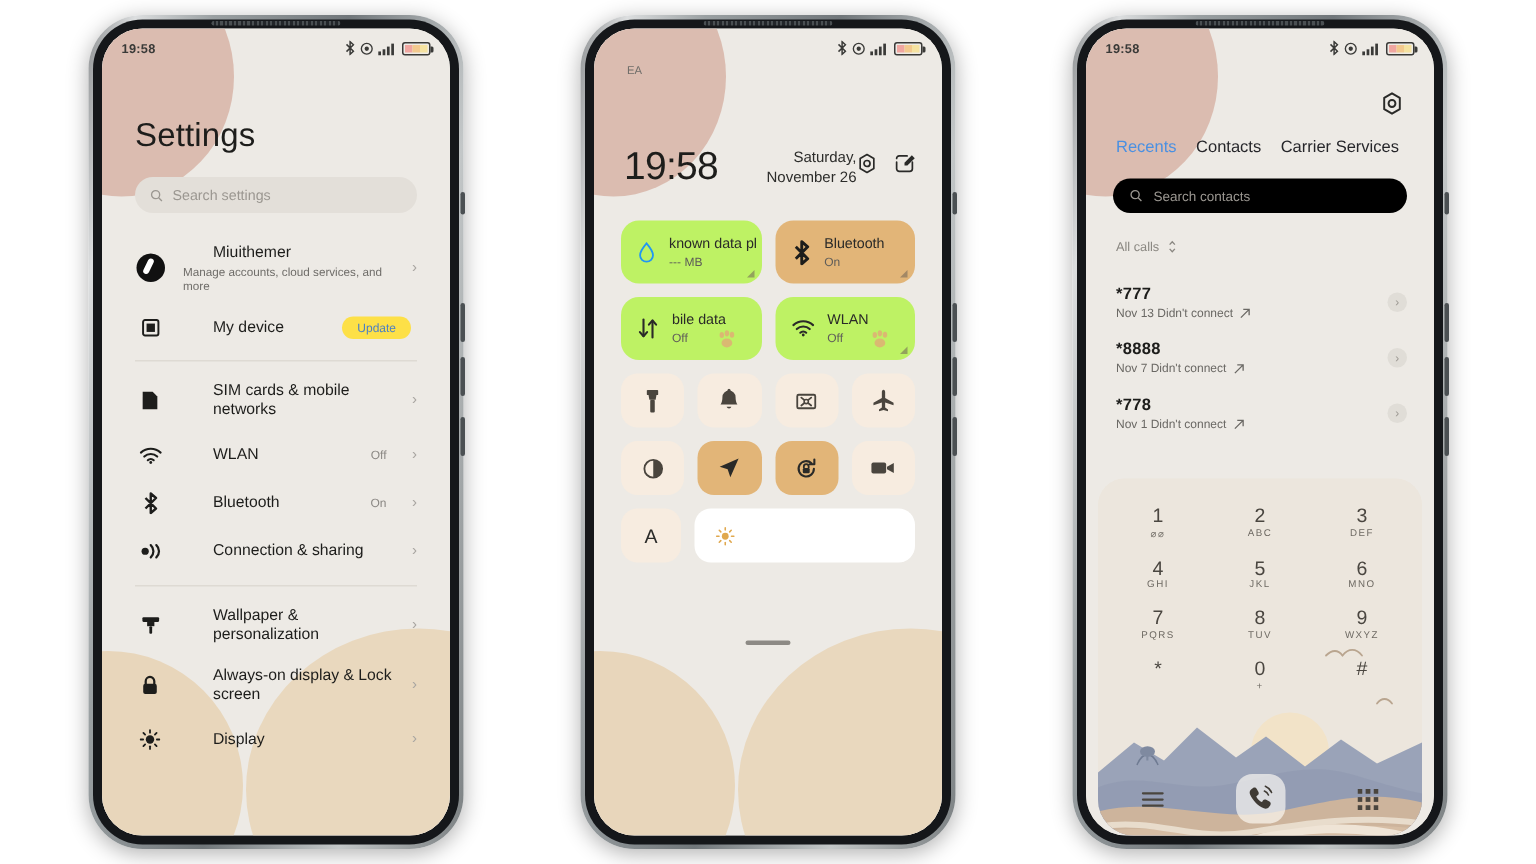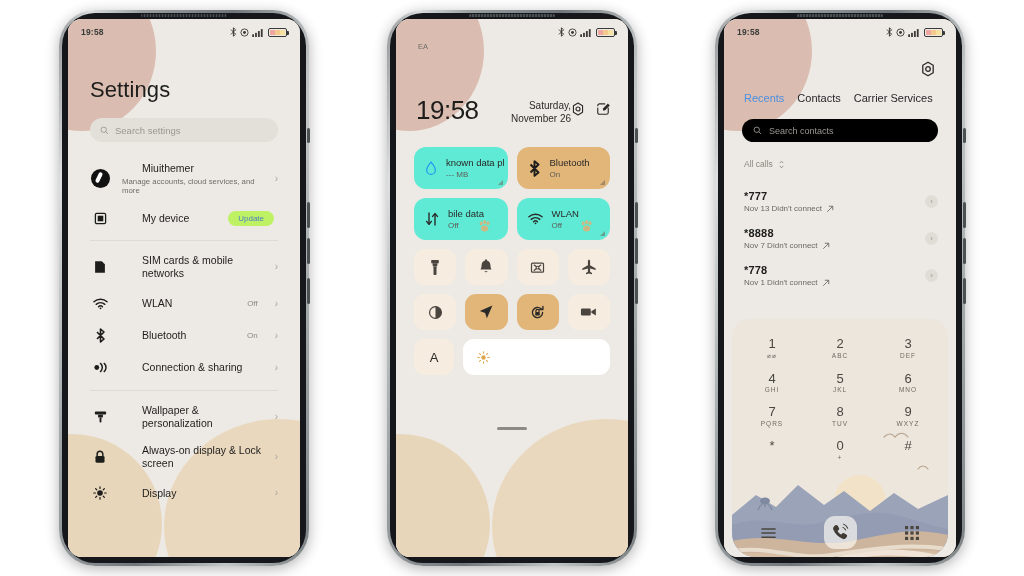--- a/index.html
+++ b/index.html
@@ -17,21 +17,21 @@
     background:linear-gradient(100deg,#8e9193 0%,#d6d8d9 10%,#9aa0a2 25%,#6f7476 50%,#b9bdbe 75%,#english 80%,#787d7f 100%);
     background:linear-gradient(100deg,#8e9193 0%,#dcdedf 9%,#9aa0a2 24%,#70767a 50%,#c3c7c8 76%,#7b8082 100%);
     padding:3px;
     box-shadow:0 3px 14px rgba(0,0,0,.30);
   }
   .frame-inner {
     position:absolute; inset:3px; border-radius:33px; background:#15171a;
   }
   .screen {
     position:absolute; left:9px; top:9px; right:9px; bottom:9px;
-    border-radius:14px; overflow:hidden; background:#edeae5;
+    border-radius:27px; overflow:hidden; background:#edeae5;
   }
   .speaker {
     position:absolute; top:4px; left:50%; transform:translateX(-50%);
     width:86px; height:3px; border-radius:2px;
     background:repeating-linear-gradient(90deg,#4a4f52 0 1.5px,#23262a 1.5px 3px);
     z-index:6;
   }
   .sidebtn { position:absolute; right:-1px; width:3px; border-radius:2px; background:#4b5053; z-index:5; }
   .sb1 { top:118px; height:15px; }
   .sb2 { top:192px; height:26px; }
@@ -82,41 +82,41 @@
     padding:7px 22px 7px 22px; min-height:32px;
   }
   .srow .ico { width:20px; display:flex; justify-content:center; flex:0 0 20px; }
   .srow .txt { flex:1; min-width:0; }
   .srow .lbl { font-size:10.5px; color:#1d1d1b; line-height:1.25;margin-left:20px; }
   .srow .sub { font-size:7.8px; color:#6f6d69; margin-top:1.5px; line-height:1.2; }
   .srow .val { font-size:8px; color:#8b8884; margin-right:5px; }
   .chev { color:#a9a6a1; font-size:10px; line-height:1; }
   .divider { height:1px; background:#dedad3; margin:6px 22px; }
   .update-pill {
-    background:#bef264; color:#4c7fc4; font-size:8px;
+    background:#fde047; color:#4c7fc4; font-size:8px;
     padding:3px 10px; border-radius:9px; margin-right:4px;
   }
   .avatar {
     width:19px; height:19px; border-radius:50%; background:#111; position:relative; overflow:hidden;
   }
   .avatar:after {
     content:""; position:absolute; left:6px; top:3px; width:4px; height:11px;
     background:#fff; border-radius:3px; transform:rotate(26deg);
   }
 
   
   .cc-carrier { position:absolute; top:23px; left:22px; font-size:7.5px; color:#6f6d69; z-index:4; }
   .cc-head { position:absolute; top:78px; left:20px; right:18px; display:flex; align-items:flex-start; z-index:4; }
   .cc-clock { font-size:26px; color:#1d1d1b; letter-spacing:-.5px; line-height:1; font-weight:400; }
   .cc-date { font-size:10px; color:#2c2c2a; margin-left:20px; margin-top:3px; max-width:88px; line-height:1.25;text-align:right; }
   .cc-actions { margin-left:auto; display:flex; gap:11px; margin-top:5px; }
   .cc-tiles { position:absolute; top:128px; left:18px; right:18px; z-index:4; }
   .tile-row { display:flex; gap:9px; margin-bottom:9px; }
   .big-tile {
-    flex:1; height:42px; border-radius:12px; background:#5eead4;
+    flex:1; height:42px; border-radius:12px; background:#bef264;
     display:flex; align-items:center; gap:9px; padding:0 11px; position:relative; overflow:hidden;
   }
   .big-tile.on { background:#e2b578; }
   .big-tile .tl { min-width:0; }
   .big-tile .t-name { font-size:9.5px; color:#2a2a28; white-space:nowrap; line-height:1.2; }
   .big-tile .t-state { font-size:8px; color:#5f5d59; margin-top:1px; }
   .corner { position:absolute; right:5px; bottom:4px; width:0; height:0;
     border-left:5px solid transparent; border-bottom:5px solid #6f6255; opacity:.55; }
   .paw { position:absolute; right:16px; bottom:7px; opacity:.85; }
   .small-row { display:flex; gap:9px; margin-bottom:9px; }

